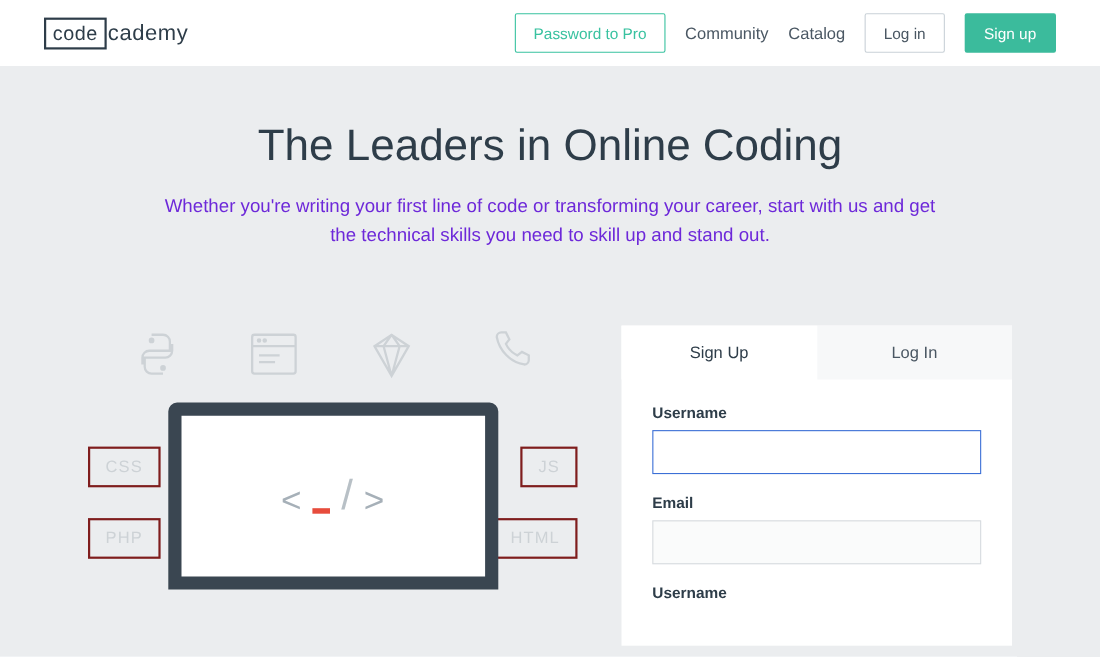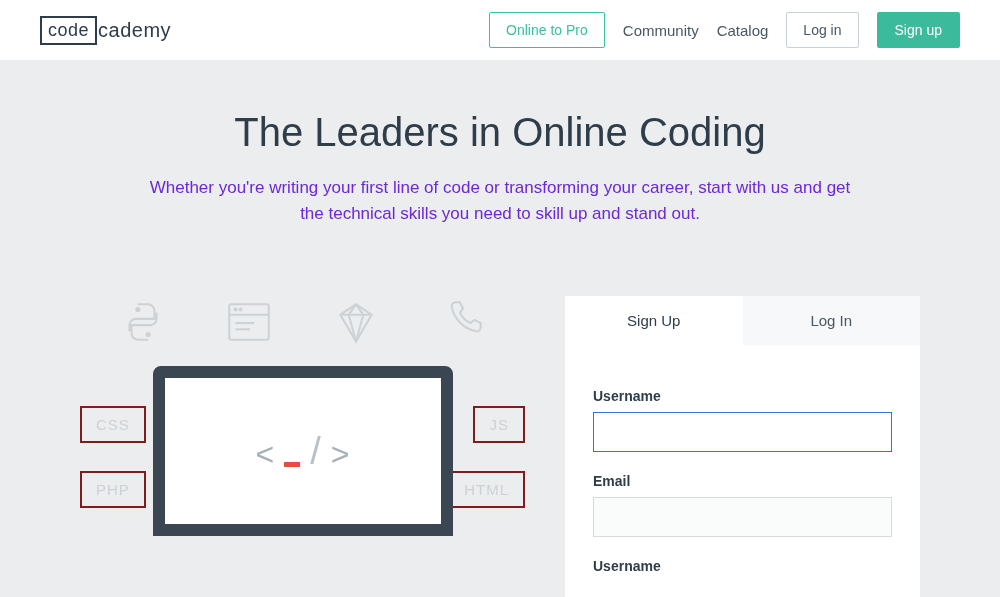--- a/index.html
+++ b/index.html
@@ -35,35 +35,35 @@
     .monitor-frame { border: 12px solid #3a4651; border-radius: 8px 8px 0 0; background: #fff; height: 170px; display: flex; align-items: center; justify-content: center; }
     .code-face { display: flex; align-items: flex-end; gap: 10px; font-size: 32px; color: #a6b0b8; font-weight: 300; }
     .code-face .cursor { width: 16px; height: 5px; background: #e74c3c; margin-bottom: 6px; }
     .code-face .slash { font-size: 38px; color: #b8c0c6; }
     
     .auth-card { width: 355px; background: #fff; position: relative; }
     .tabs { display: flex; }
     .tab { flex: 1; text-align: center; padding: 16px 0; font-size: 15px; color: #4a5763; cursor: pointer; background: #f7f8f9; }
     .tab.active { background: #fff; color: #2e3d49; }
     .form { padding: 22px 28px; }
-    .field { margin-bottom: 18px; margin-top: 21px; }
+    .field { margin-bottom: 18px; }
     .field label { display: block; font-size: 14px; color: #2e3d49; font-weight: 600; margin-bottom: 8px; }
     .field input { width: 100%; padding: 11px 10px; border: 1px solid #d6dbdf; font-size: 14px; background: #fafbfb; }
     .field input.focused { border: 1px solid #3b6fd6; background: #fff; }
   </style>
 </head>
 <body>
 
 <header class="header">
   <div class="logo">
     <span class="logo-box">code</span>
       <span>cademy</span>
   </div>
   <nav class="nav">
-    <button class="btn-outline-teal">Online to Pro</button>
+    <button class="btn-outline-teal">Password to Pro</button>
     <a class="nav-link">Community</a>
     <a class="nav-link">Catalog</a>
     <button class="btn-outline-gray">Log in</button>
     <button class="btn-solid-teal">Sign up</button>
   </nav>
 </header>
 
 <section class="hero">
   <h1 class="hero-title">The Leaders in Online Coding</h1>
   <p class="hero-sub">Whether you're writing your first line of code or transforming your career, start with us and get the technical skills you need to skill up and stand out.</p>

